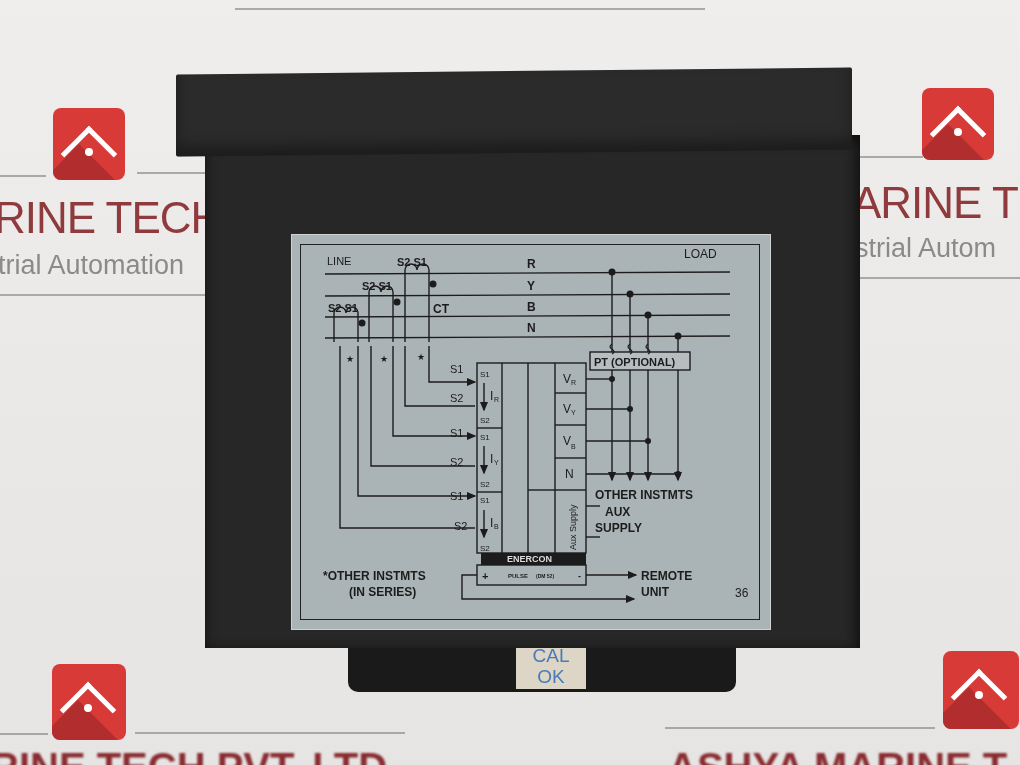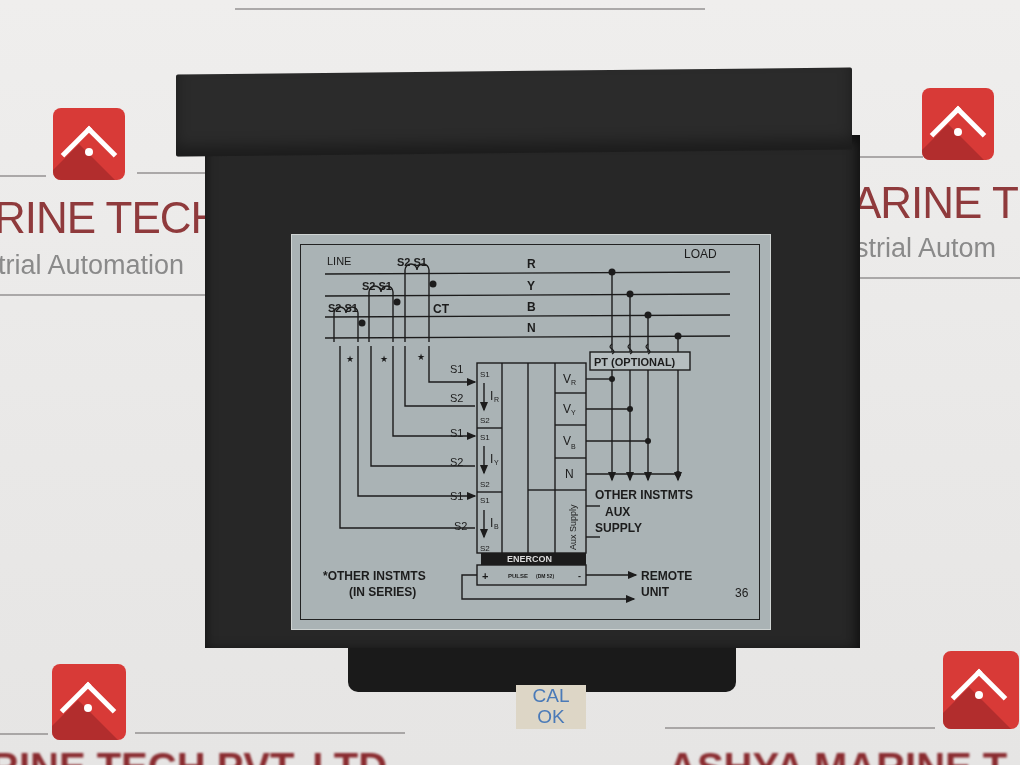--- a/index.html
+++ b/index.html
@@ -12,21 +12,21 @@
   .wm-logo .dot{position:absolute;left:32px;top:40px;width:8px;height:8px;border-radius:50%;background:#fff;}
   .wm-title{position:absolute;color:#8f3a3c;font-size:44px;font-weight:400;letter-spacing:-1px;white-space:nowrap;filter:blur(.4px);}
   .wm-sub{position:absolute;color:#8a8a8a;font-size:27px;white-space:nowrap;filter:blur(.5px);}
   .wm-bottom{position:absolute;color:#8a2c30;font-size:40px;font-weight:700;white-space:nowrap;filter:blur(1.2px);}
 
   .device-top{position:absolute;left:176px;top:71px;width:676px;height:82px;background:#2b2b2b;border-radius:2px;
      box-shadow:inset 0 -10px 14px rgba(0,0,0,.35);transform:skewY(-0.6deg);}
   .device-body{position:absolute;left:205px;top:135px;width:655px;height:513px;background:#272727;
      box-shadow:inset 0 6px 12px rgba(0,0,0,.5), inset -6px 0 12px rgba(0,0,0,.3);}
   .device-lower{position:absolute;left:348px;top:640px;width:388px;height:52px;background:#1a1a1a;border-radius:0 0 10px 10px;}
-  .cal{position:absolute;left:516px;top:645px;width:70px;height:44px;background:#ddd6c6;color:#4a7ab8;font-size:19px;line-height:21px;text-align:center;font-family:"Liberation Sans",sans-serif;margin-top:40px;}
+  .cal{position:absolute;left:516px;top:645px;width:70px;height:44px;background:#ddd6c6;color:#4a7ab8;font-size:19px;line-height:21px;text-align:center;font-family:"Liberation Sans",sans-serif;}
 
   .label{position:absolute;left:292px;top:235px;width:478px;height:394px;background:#aab3b5;
      box-shadow:0 0 0 1px #cfd4d3;}
   .label-border{position:absolute;left:300px;top:244px;width:460px;height:376px;border:1px solid #222;box-sizing:border-box;}
   svg.diagram{position:absolute;left:0;top:0;width:1020px;height:765px;}
   svg text{font-family:"Liberation Sans",sans-serif;fill:#1c1c1c;}
 </style>
 </head>
 <body>
 

